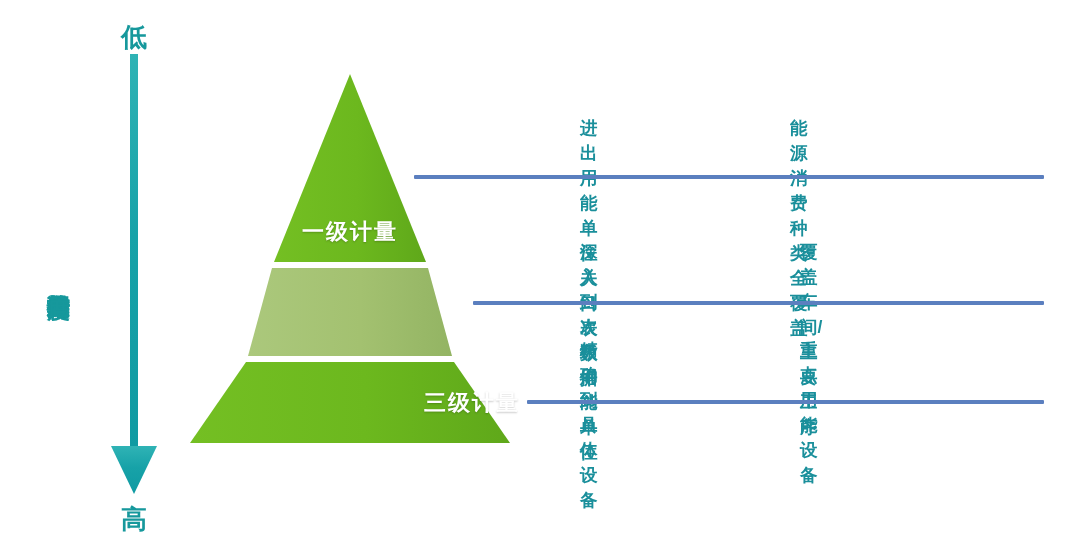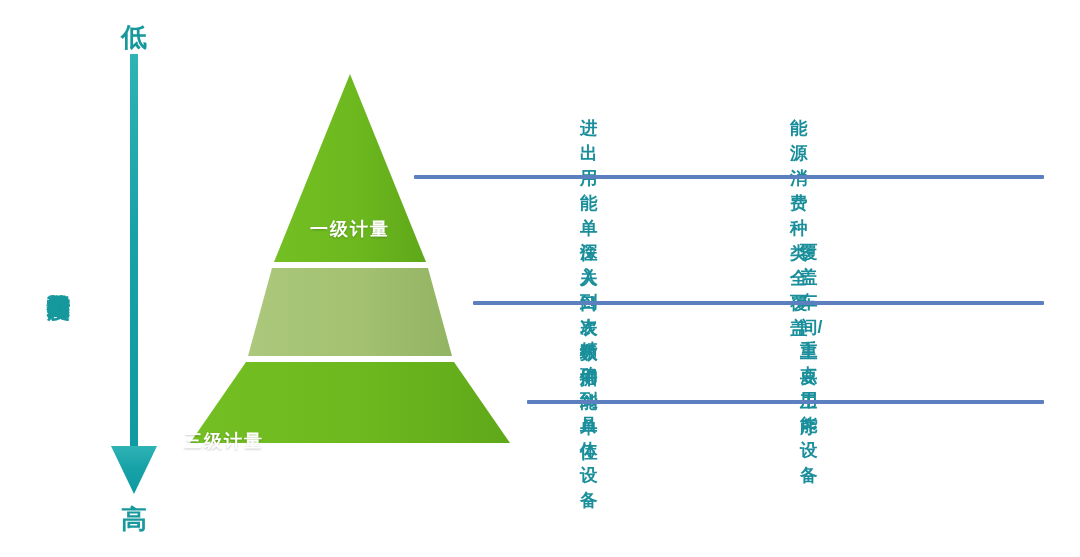--- a/index.html
+++ b/index.html
@@ -61,29 +61,29 @@
   .pyramid {
     position: absolute;
     left: 180px;
     top: 66px;
     width: 340px;
     height: 385px;
   }
   .tier-label {
     position: absolute;
     color: #ffffff;
-    font-size: 18px;
+    font-size: 22px;
     font-weight: bold;
     letter-spacing: 2px;
     white-space: nowrap;
     text-shadow: 0 1px 2px rgba(0,0,0,0.22);
   }
   .tier-label.t1 { left: 0; right: 0; text-align: center; top: 151px; }
   .tier-label.t2 { left: 0; right: 0; text-align: center; top: 243px; }
-  .tier-label.t3 { left: 4px; right: 0; text-align: left; top: 322px; margin-top: 41px; }
+  .tier-label.t3 { left: 12px; right: 0; text-align: right; top: 322px; }
 
   
   .ann-row {
     position: absolute;
   }
   .ann-text {
     position: absolute;
     color: #1a8f9b;
     font-size: 17.5px;
     font-weight: bold;

